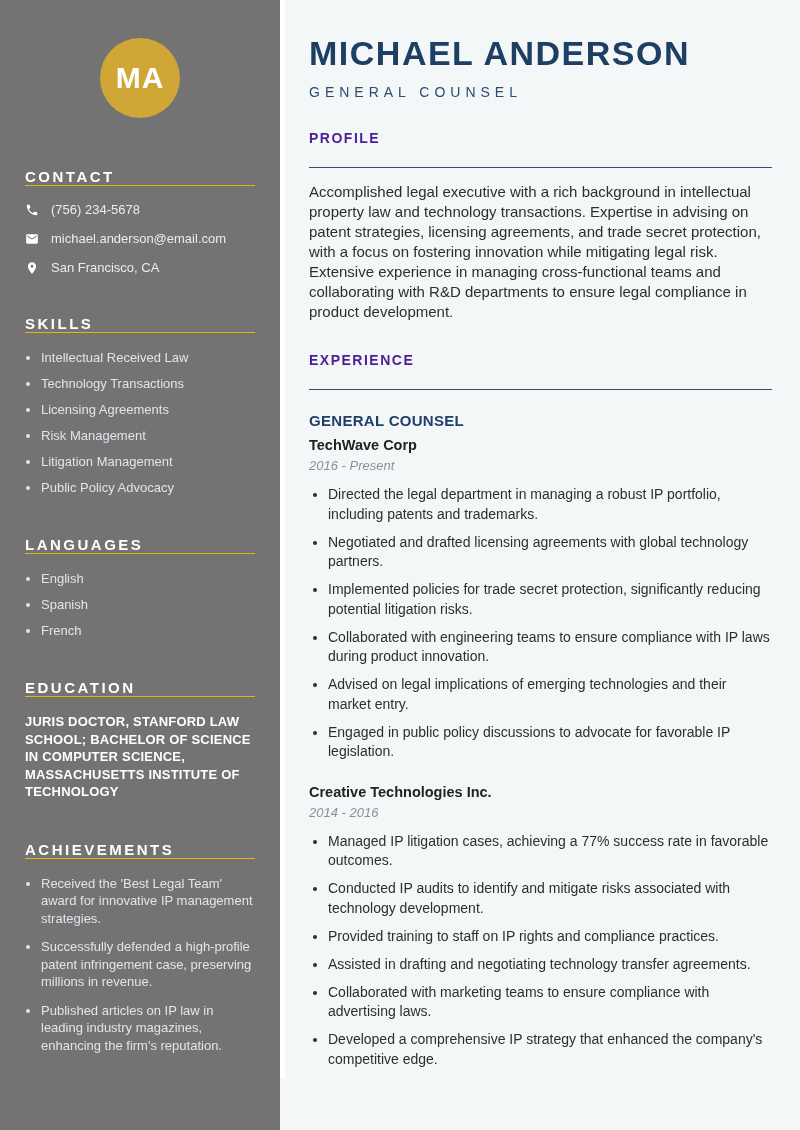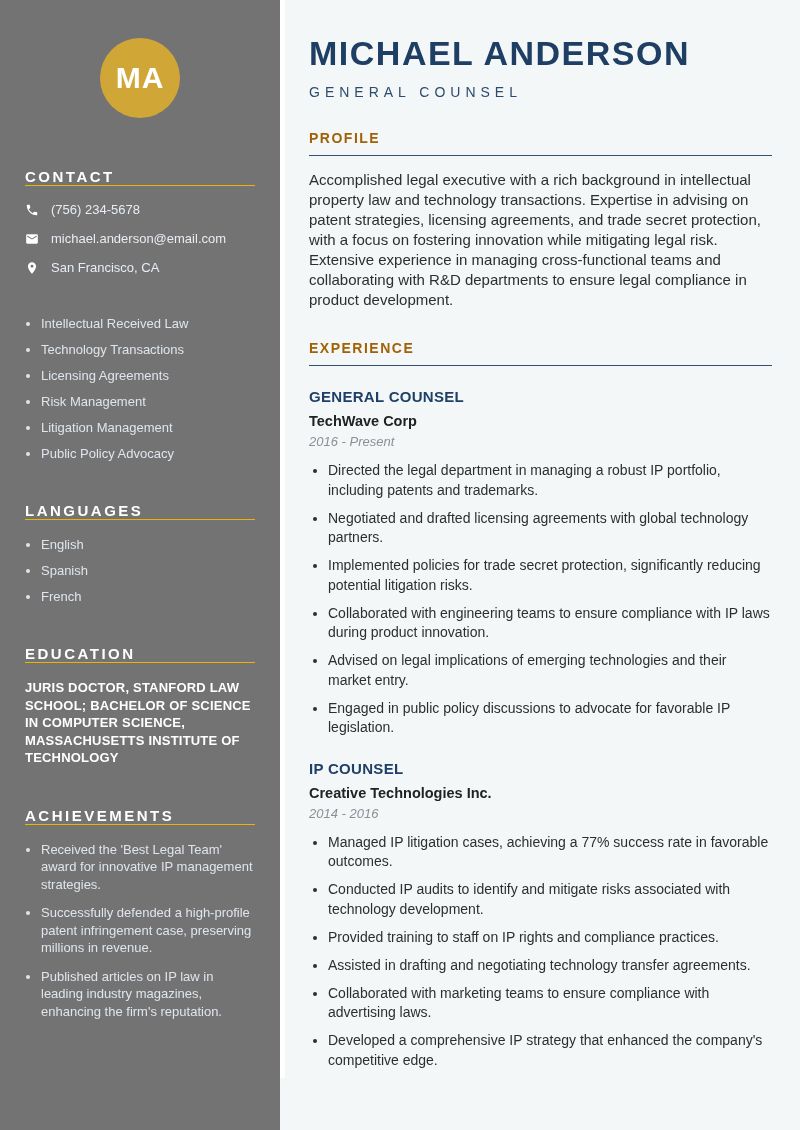--- a/index.html
+++ b/index.html
@@ -60,22 +60,22 @@
   .name{
     font-size:34px;font-weight:bold;letter-spacing:1.5px;
     color:#1f3e63;margin:4px 0 0 0;
   }
   .subtitle{
     font-size:14px;letter-spacing:5px;color:#2d4a6e;
     margin-top:11px;
   }
   .main-heading{
     font-size:14px;font-weight:bold;letter-spacing:1.5px;
-    color:#a16207;
-    padding-bottom:9px;margin-top:30px;
+    color:#4c1d95;
+    padding-bottom:21px;margin-top:30px;
     border-bottom:1px solid #32506f;
   }
   .profile-text{
     font-size:15px;line-height:20px;color:#2e2e2e;
     margin-top:14px;
   }
   .job{margin-top:22px;}
   .job-title{font-size:15px;font-weight:bold;color:#1f4066;letter-spacing:.3px;}
   .job-company{font-size:14.5px;font-weight:bold;color:#222;margin-top:8px;}
   .job-dates{font-size:13px;font-style:italic;color:#8b9097;margin-top:5px;}
@@ -115,20 +115,21 @@
       <span class="icn">
         <svg viewBox="0 0 24 24">
             <path d="M12 2C8.13 2 5 5.13 5 9c0 5.25 7 13 7 13s7-7.75 7-13c0-3.87-3.13-7-7-7zm0 9.5c-1.38 0-2.5-1.12-2.5-2.5s1.12-2.5 2.5-2.5 2.5 1.12 2.5 2.5-1.12 2.5-2.5 2.5z"></path>
           </svg>
       </span>
       <span>San Francisco, CA</span>
     </div>
   </section>
 
   <section class="side-section">
+    <div class="side-heading">SKILLS</div>
     <ul class="side-list">
 
     <li>Intellectual Received Law</li>
         <li>Technology Transactions</li>
         <li>Licensing Agreements</li>
         <li>Risk Management</li>
         <li>Litigation Management</li>
         <li>Public Policy Advocacy</li>
       </ul>
   </section>
@@ -179,21 +180,20 @@
     <li>Directed the legal department in managing a robust IP portfolio, including patents and trademarks.</li>
         <li>Negotiated and drafted licensing agreements with global technology partners.</li>
         <li>Implemented policies for trade secret protection, significantly reducing potential litigation risks.</li>
         <li>Collaborated with engineering teams to ensure compliance with IP laws during product innovation.</li>
         <li>Advised on legal implications of emerging technologies and their market entry.</li>
         <li>Engaged in public policy discussions to advocate for favorable IP legislation.</li>
       </ul>
   </div>
 
   <div class="job">
-    <div class="job-title">IP COUNSEL</div>
     <div class="job-company">Creative Technologies Inc.</div>
     <div class="job-dates">2014 - 2016</div>
     <ul class="job-bullets">
 
     <li>Managed IP litigation cases, achieving a 77% success rate in favorable outcomes.</li>
         <li>Conducted IP audits to identify and mitigate risks associated with technology development.</li>
         <li>Provided training to staff on IP rights and compliance practices.</li>
         <li>Assisted in drafting and negotiating technology transfer agreements.</li>
         <li>Collaborated with marketing teams to ensure compliance with advertising laws.</li>
         <li>Developed a comprehensive IP strategy that enhanced the company's competitive edge.</li>

